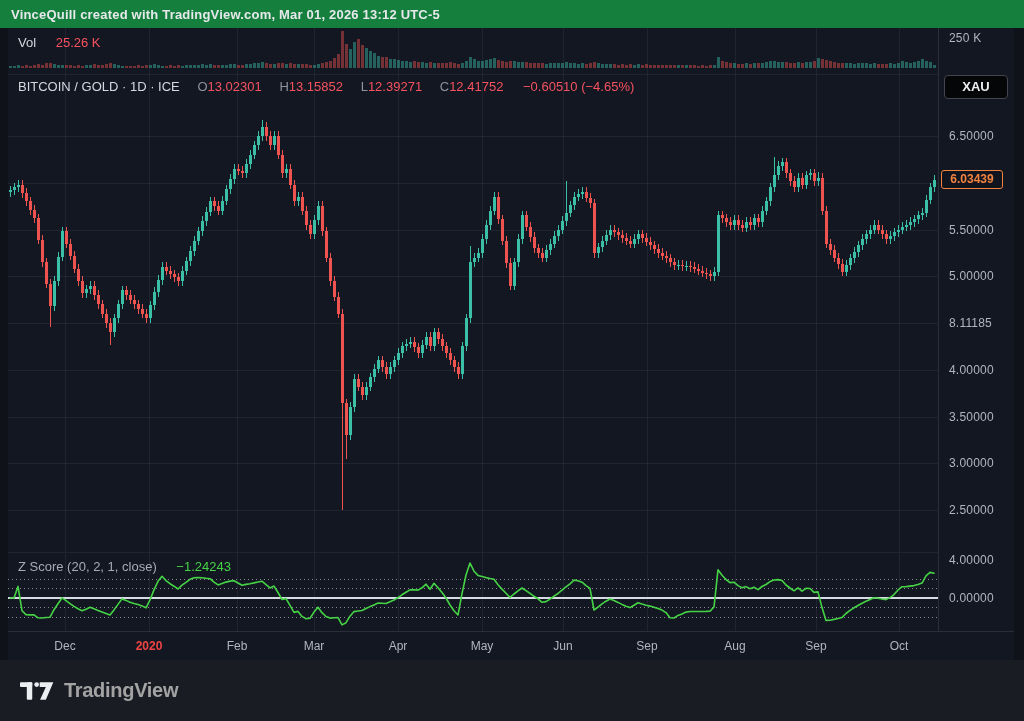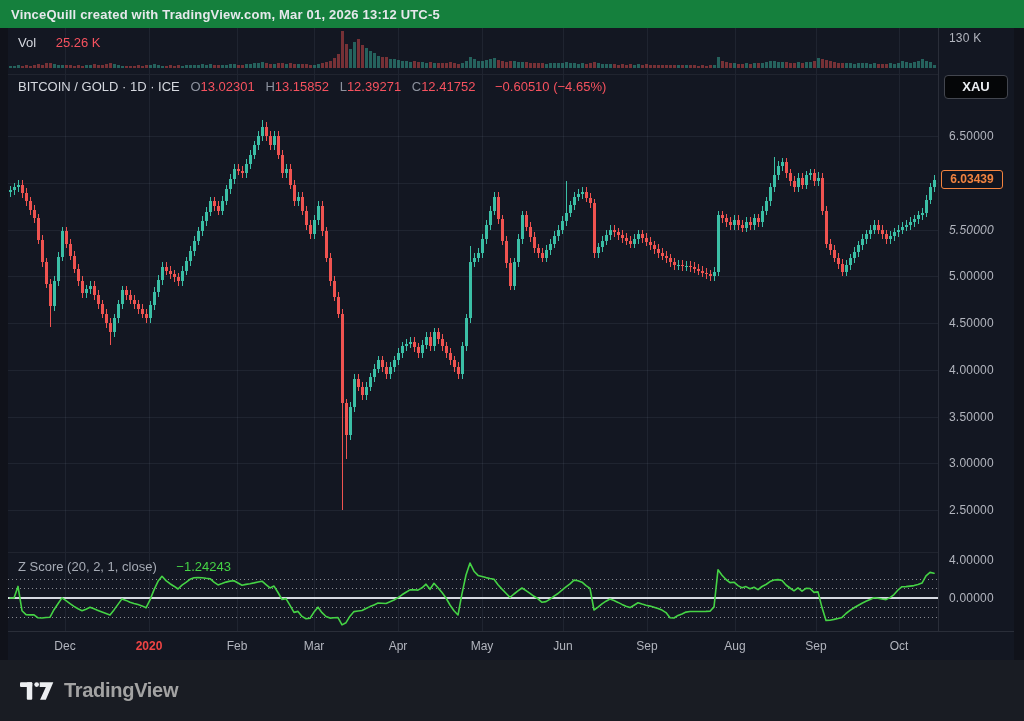--- a/index.html
+++ b/index.html
@@ -25,21 +25,21 @@
   .time-axis { position:absolute; left:0; top:603px; width:1006px; height:29px;
                border-top:1px solid #2a2e39; background:#131722; }
   .time-label { position:absolute; top:50%; transform:translate(-50%,-50%);
                font-size:12px; color:#b2b5be; white-space:nowrap; }
   .time-label.bold { color:#ef4444; font-weight:700; }
   .legend { position:absolute; font-size:13px; color:#d5d8df; white-space:nowrap; z-index:3; }
   .legend .dim { color:#8d929e; }
   .legend .red { color:#f7525f; }
   .legend .green { color:#45d345; }
   .legend .gap { margin-left:16px; }
-  .pair { margin-left:7px; }
+  .pair { margin-left:14px; }
   .vol-legend { left:10px; top:7px; }
   .sym-legend { left:10px; top:51px; }
   .z-legend { left:10px; top:531px; color:#a6abb5; }
   .footer { position:absolute; left:0; top:660px; width:1024px; height:61px; background:#191c23; }
   .brand { position:absolute; left:20px; top:50%; transform:translateY(-50%);
            display:flex; align-items:center; gap:10px; }
   .brand-text { color:#a3a3a3; font-size:20px; font-weight:700; letter-spacing:-0.3px; }
 </style>
 </head>
 <body>
@@ -795,25 +795,25 @@
     </div>
 
     <div class="legend z-legend">
       <span>Z Score (20, 2, 1, close)</span>
       <span class="green gap">−1.24243</span>
     </div>
 
     <div class="axis-col" id="price-axis">
       <div class="currency-badge">XAU</div>
       <div class="price-badge">6.03439</div>
-    <div class="axis-tick" style="top: 10px;">130 K</div>
+    <div class="axis-tick" style="top: 10px;">250 K</div>
         <div class="axis-tick" style="top: 108px;">6.50000</div>
-        <div class="axis-tick" style="top: 201.5px; font-style: italic;">5.50000</div>
+        <div class="axis-tick" style="top: 201.5px;">5.50000</div>
         <div class="axis-tick" style="top: 248.25px;">5.00000</div>
-        <div class="axis-tick" style="top: 295px;">4.50000</div>
+        <div class="axis-tick" style="top: 295px;">8.11185</div>
         <div class="axis-tick" style="top: 341.75px;">4.00000</div>
         <div class="axis-tick" style="top: 388.5px;">3.50000</div>
         <div class="axis-tick" style="top: 435.25px;">3.00000</div>
         <div class="axis-tick" style="top: 482px;">2.50000</div>
         <div class="axis-tick" style="top: 532px;">4.00000</div>
         <div class="axis-tick" style="top: 570px;">0.00000</div>
       </div>
 
     <div class="time-axis" id="time-axis">
         <div class="time-label" style="left: 57px;">Dec</div>

